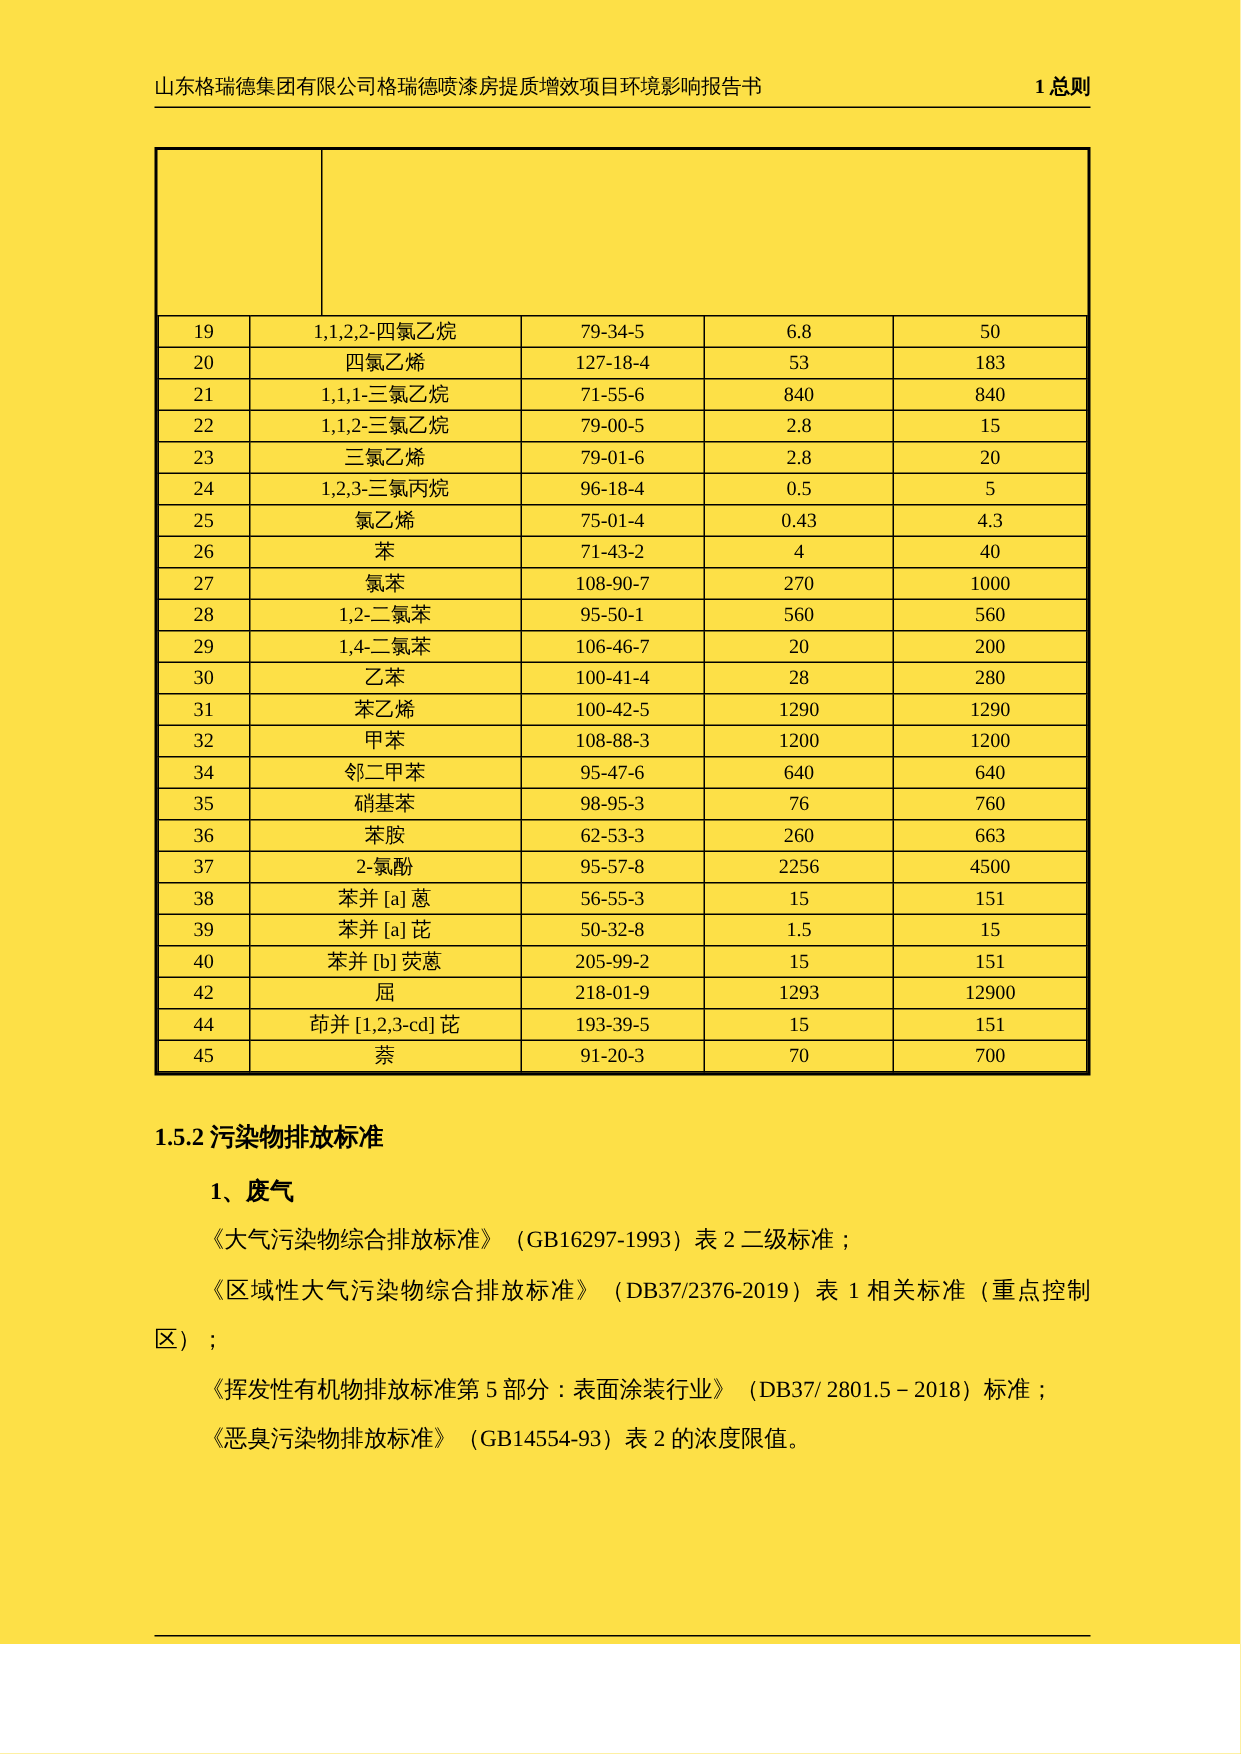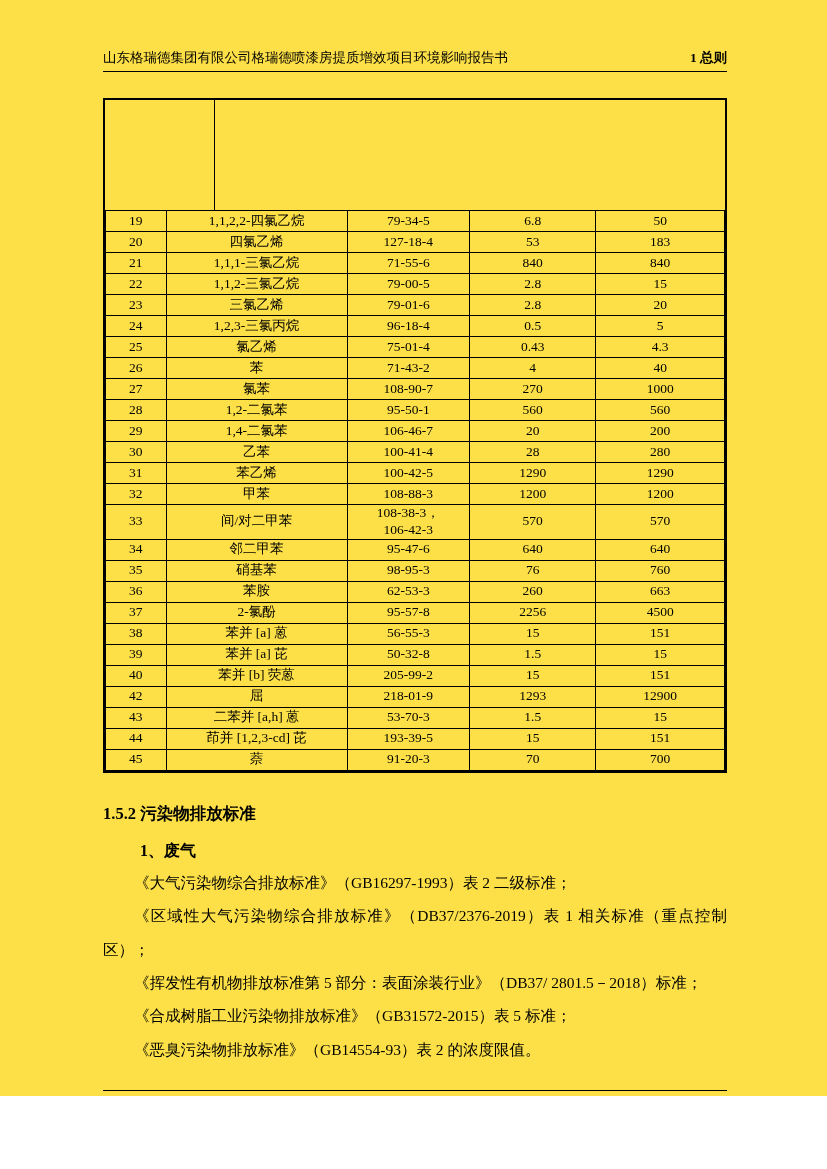--- a/index.html
+++ b/index.html
@@ -231,28 +231,20 @@
   </tr>
 
   <tr>
     <td class="c-no">32</td>
     <td class="c-name">甲苯</td>
     <td class="c-cas">108-88-3</td>
     <td class="c-v1">1200</td>
     <td class="c-v2">1200</td>
   </tr>
 
-  <tr>
-    <td class="c-no">33</td>
-    <td class="c-name">间/对二甲苯</td>
-    <td class="c-cas">108-38-3，
-106-42-3</td>
-    <td class="c-v1">570</td>
-    <td class="c-v2">570</td>
-  </tr>
 
   <tr>
     <td class="c-no">34</td>
     <td class="c-name">邻二甲苯</td>
     <td class="c-cas">95-47-6</td>
     <td class="c-v1">640</td>
     <td class="c-v2">640</td>
   </tr>
 
   <tr>
@@ -305,27 +297,20 @@
 
 
   <tr>
     <td class="c-no">42</td>
     <td class="c-name">屈</td>
     <td class="c-cas">218-01-9</td>
     <td class="c-v1">1293</td>
     <td class="c-v2">12900</td>
   </tr>
 
-  <tr>
-    <td class="c-no">43</td>
-    <td class="c-name">二苯并 [a,h] 蒽</td>
-    <td class="c-cas">53-70-3</td>
-    <td class="c-v1">1.5</td>
-    <td class="c-v2">15</td>
-  </tr>
 
   <tr>
     <td class="c-no">44</td>
     <td class="c-name">茚并 [1,2,3-cd] 芘</td>
     <td class="c-cas">193-39-5</td>
     <td class="c-v1">15</td>
     <td class="c-v2">151</td>
   </tr>
 
   <tr>
@@ -338,21 +323,20 @@
 </tbody>
     </table>
   </div>
 
   <div class="content">
     <div class="section-heading">1.5.2 污染物排放标准</div>
     <div class="section-subheading">1、废气</div>
     <p class="first-para">《大气污染物综合排放标准》（GB16297-1993）表 2 二级标准；</p>
     <p>《区域性大气污染物综合排放标准》（DB37/2376-2019）表 1 相关标准（重点控制区）；</p>
     <p>《挥发性有机物排放标准第 5 部分：表面涂装行业》（DB37/ 2801.5－2018）标准；</p>
-    <p>《合成树脂工业污染物排放标准》（GB31572-2015）表 5 标准；</p>
     <p>《恶臭污染物排放标准》（GB14554-93）表 2 的浓度限值。</p>
   </div>
 
   <div class="footer">
     <span class="page-num">1-15</span>
     <span class="company">德州碧清环保科技有限公司</span>
   </div>
 
 </div>
 

